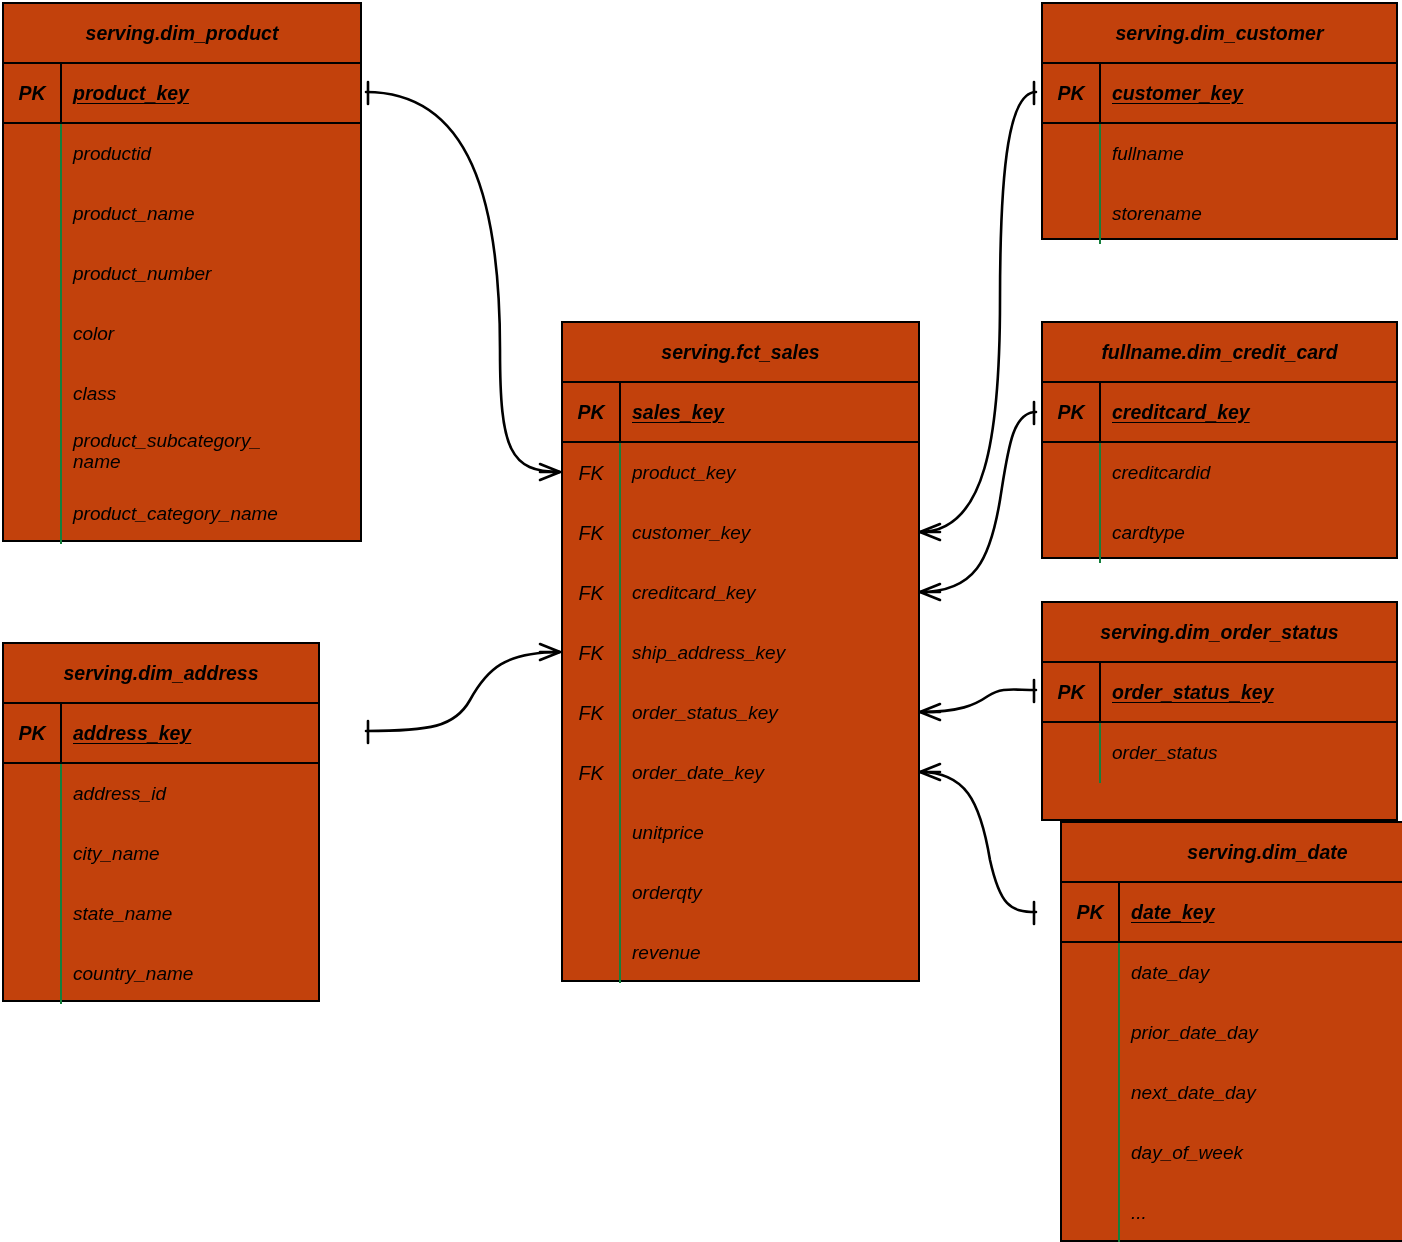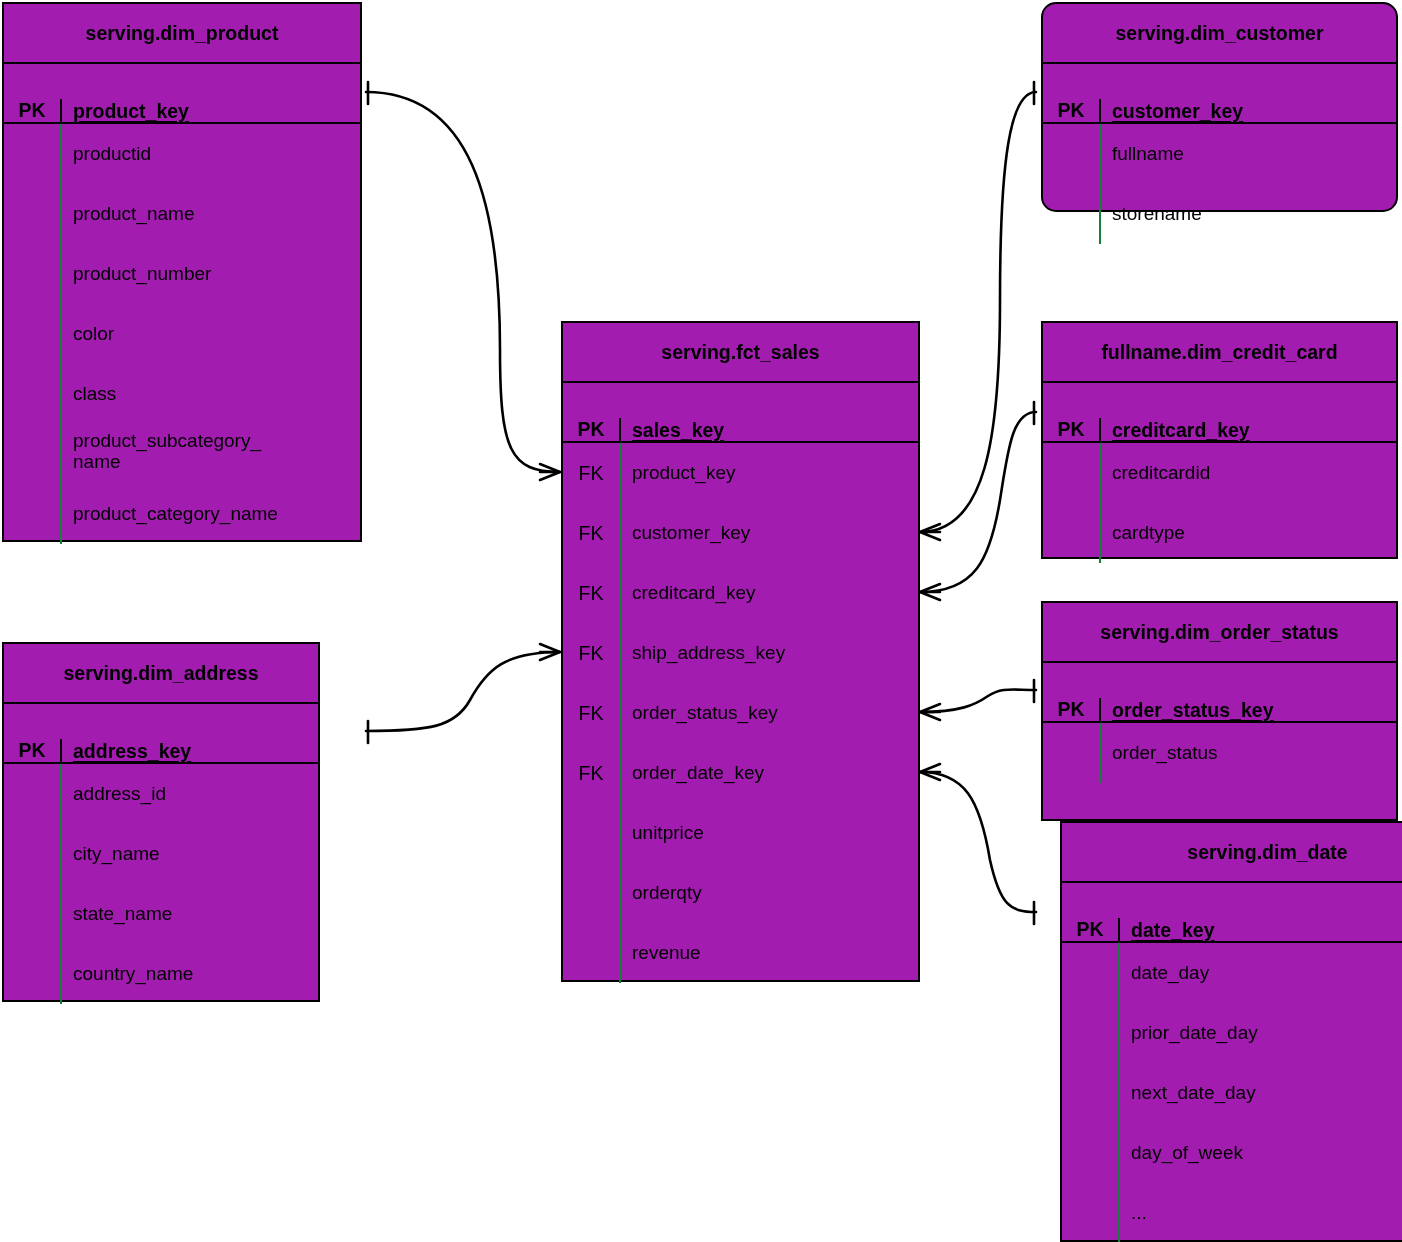--- a/index.html
+++ b/index.html
@@ -26,39 +26,39 @@
     left: 0; top: 0;
     width: 1402px;
     height: 1242px;
     pointer-events: none;
     z-index: 5;
   }
   .entity {
     position: absolute;
     box-sizing: border-box;
     border: 2px solid #000000;
-    background: #a21caf;
+    background: #c2410c;
     z-index: 10;
+    font-style: italic;
   }
   .entity-title {
     height: 60px;
     line-height: 58px;
     text-align: center;
     font-weight: bold;
     font-size: 19.5px;
     box-sizing: border-box;
     border-bottom: 2px solid #000000;
     white-space: nowrap;
     overflow: hidden;
   }
   .attr-row {
     display: flex;
     height: 60px;
     box-sizing: border-box;
-    align-items: flex-end;
   }
   .attr-row.pk-row {
     border-bottom: 2px solid #000000;
   }
   .attr-key {
     width: 58px;
     min-width: 58px;
     box-sizing: border-box;
     border-right: 2px solid #000000;
     display: flex;
@@ -205,21 +205,21 @@
         <div class="plain-attr">ship_address_key</div>
         <div class="plain-attr">order_status_key</div>
         <div class="plain-attr">order_date_key</div>
         <div class="plain-attr">unitprice</div>
         <div class="plain-attr">orderqty</div>
         <div class="plain-attr">revenue</div>
       </div>
     </div>
   </div>
 
-  <div class="entity" style="left:1041px; top:2px; width:357px; height:210px;border-radius:15px;">
+  <div class="entity" style="left:1041px; top:2px; width:357px; height:238px;">
     <div class="entity-title">serving.dim_customer</div>
     <div class="attr-row pk-row">
       <div class="attr-key">PK</div>
       <div class="attr-name is-pk">customer_key</div>
     </div>
     <div class="attr-body">
       <div class="attr-body-key"></div>
       <div class="attr-body-list">
         <div class="plain-attr">fullname</div>
         <div class="plain-attr">storename</div>

